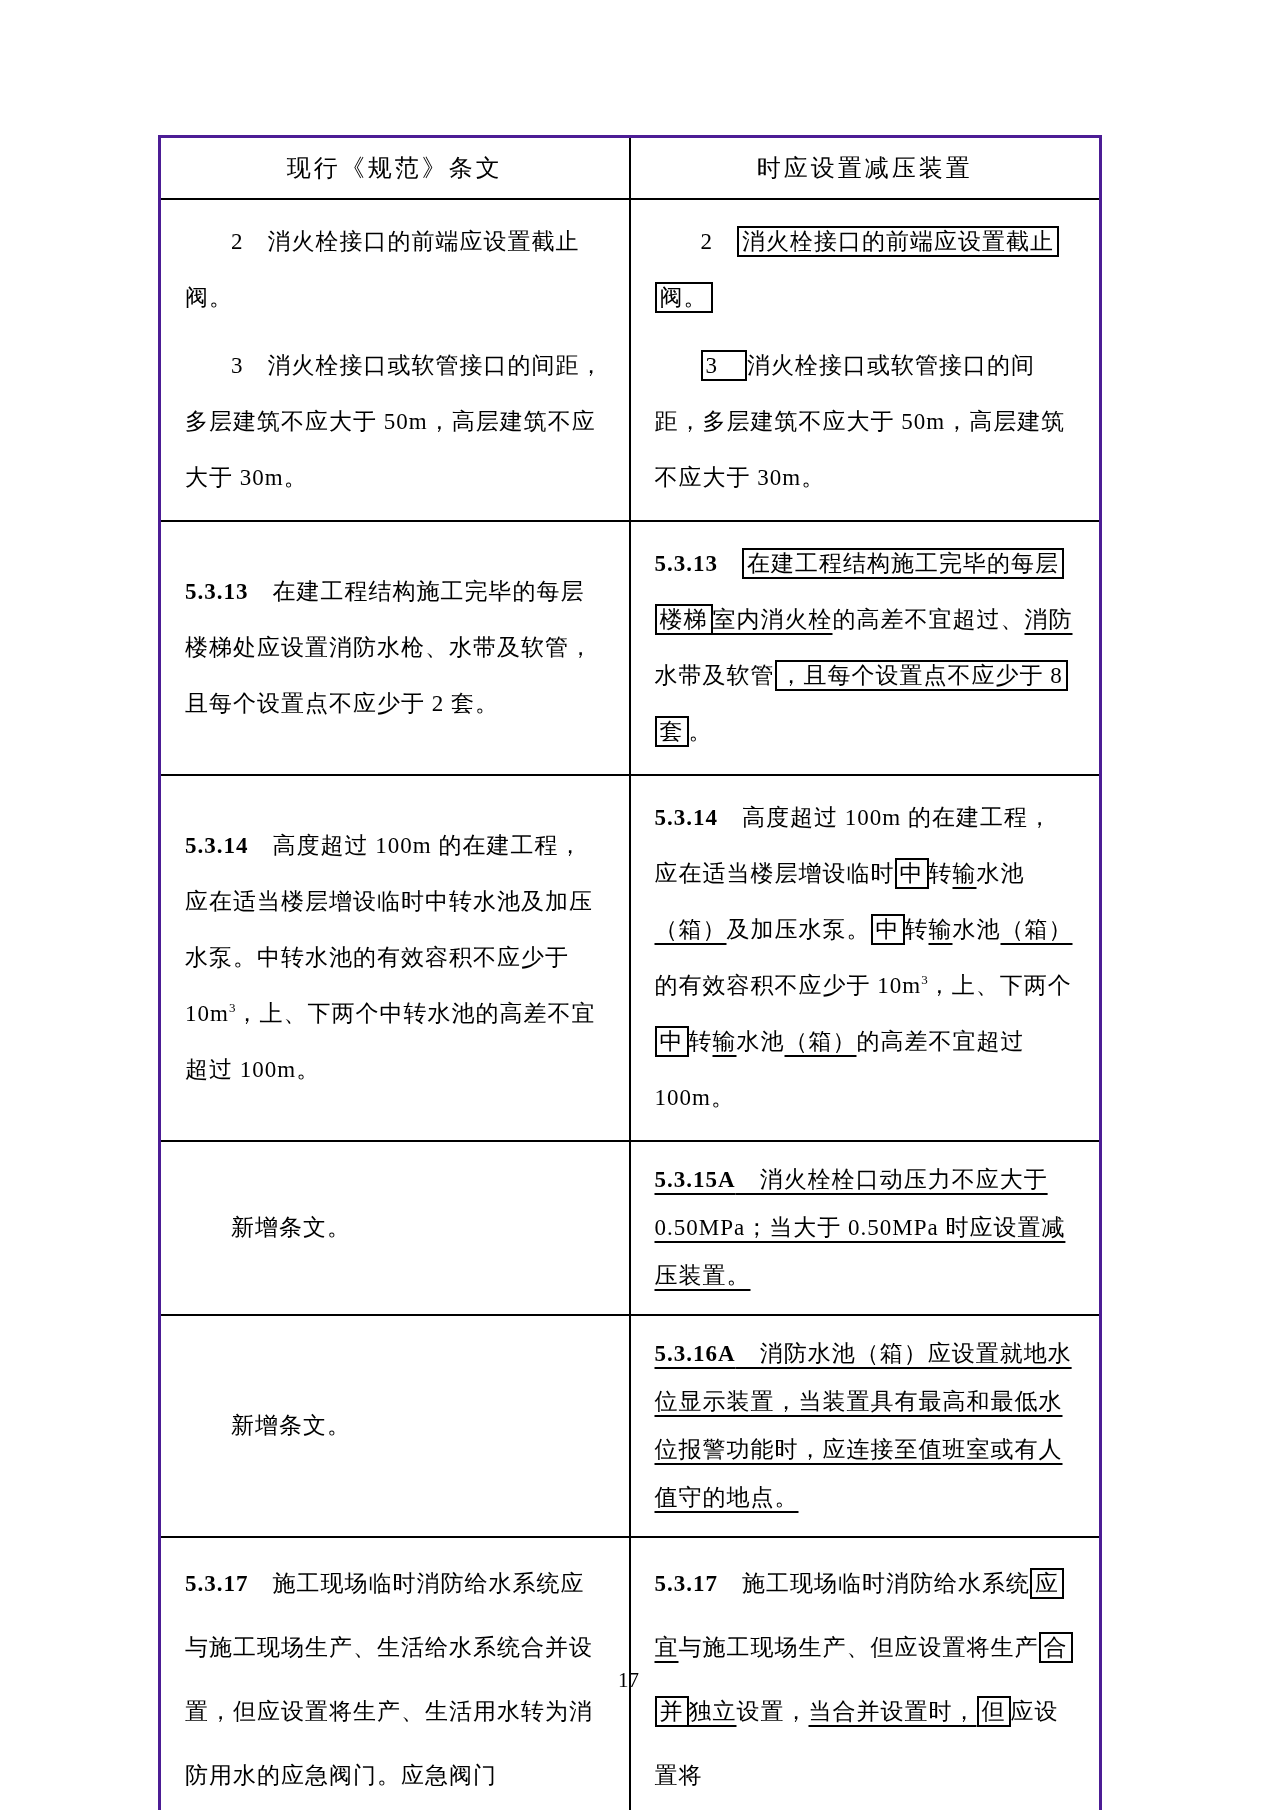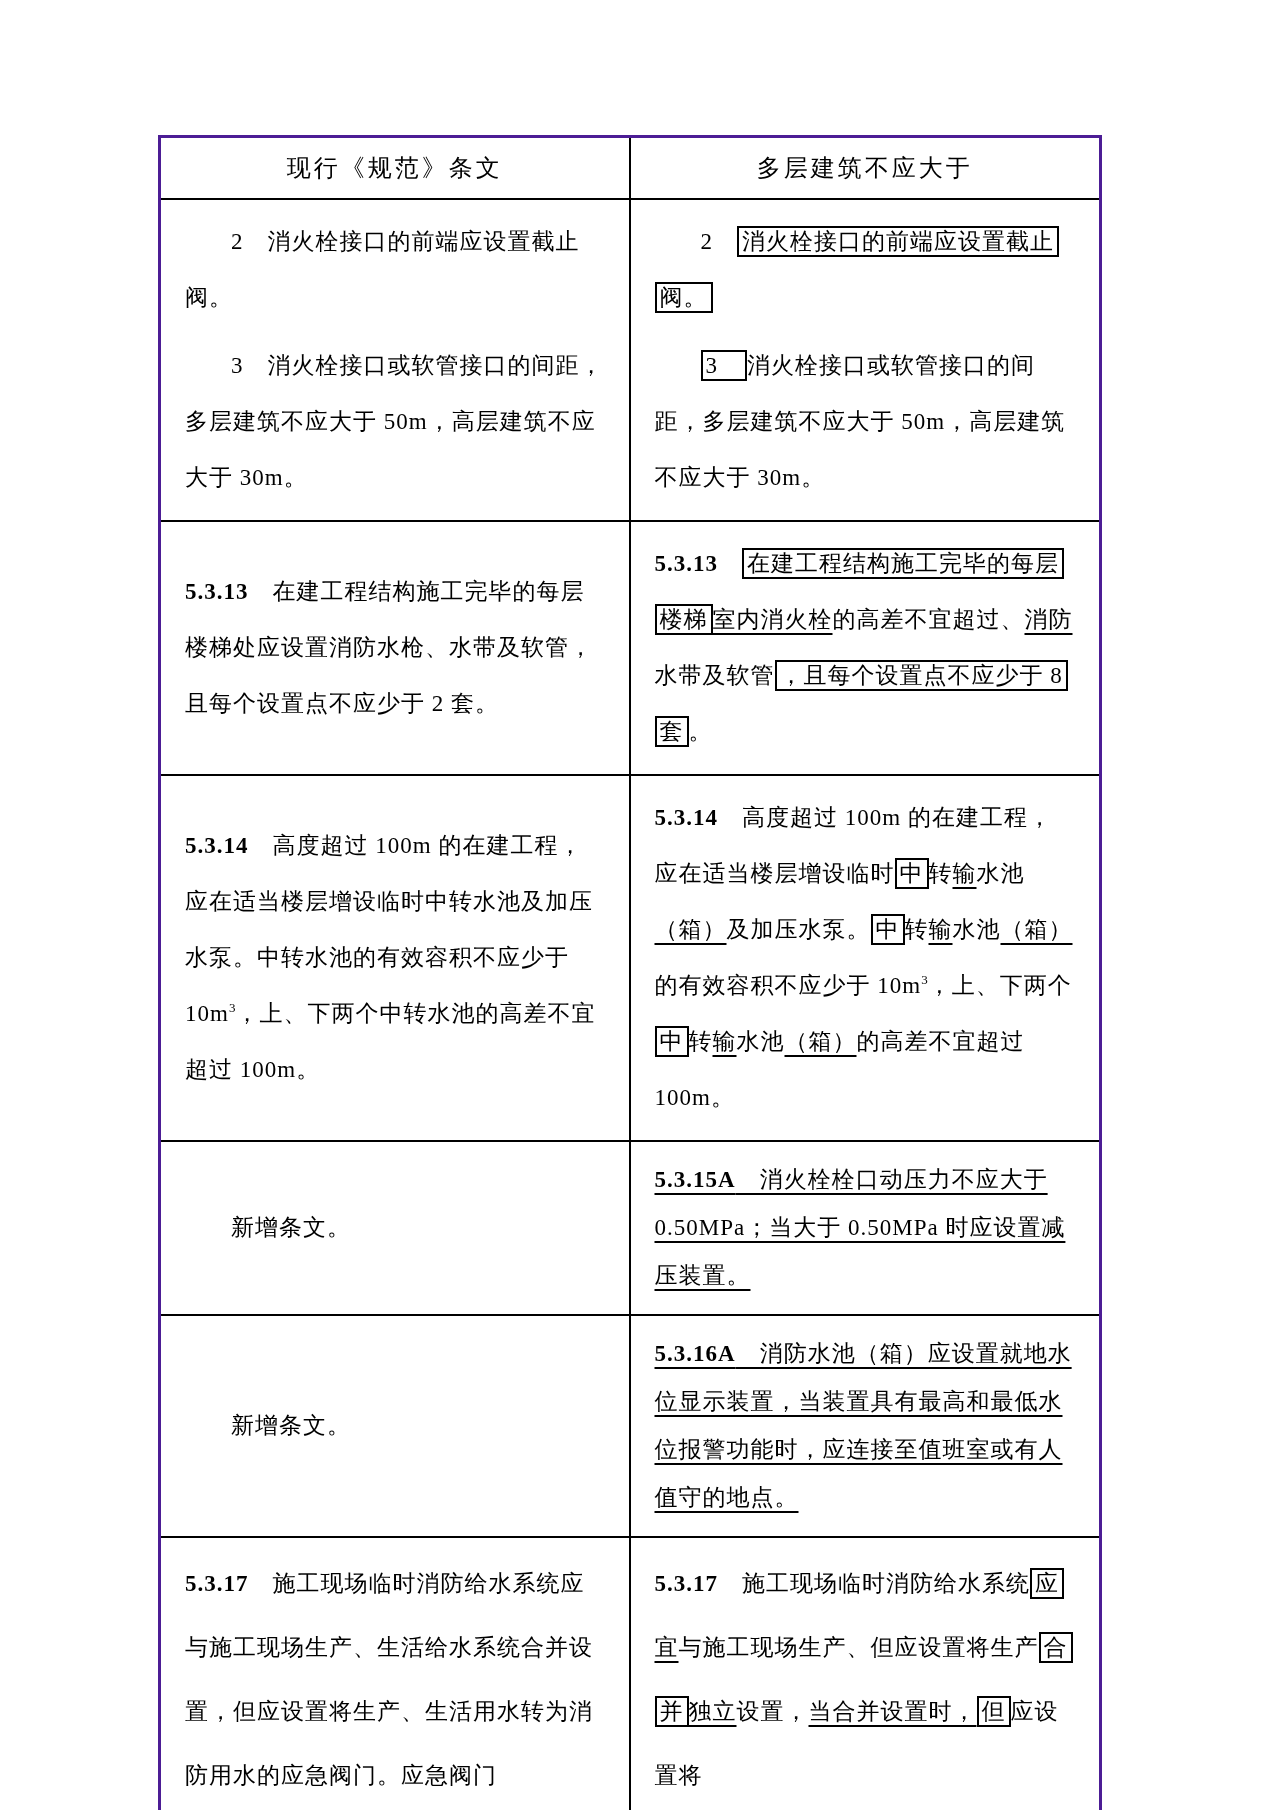--- a/index.html
+++ b/index.html
@@ -87,21 +87,21 @@
 <div class="page">
 
   <table class="doc-table">
     <colgroup>
       <col style="width:470px">
       <col style="width:471px">
     </colgroup>
     <tbody>
       <tr class="rhead">
         <th class="head">现行《规范》条文</th>
-        <th class="head">多层建筑不应大于</th>
+        <th class="head">时应设置减压装置</th>
       </tr>
 
       <tr class="r0 lh56">
         <td class="cell">
             <div class="para indent"><span class="s-plain">2　消火栓接口的前端应设置截止阀。</span></div>
             <div class="para indent"><span class="s-plain">3　消火栓接口或软管接口的间距，多层建筑不应大于 50m，高层建筑不应大于 30m。</span></div>
           </td>
         <td class="cell">
             <div class="para indent"><span class="s-plain">2　</span><span class="s-box">消火栓接口的前端应设置截止阀。</span></div>
             <div class="para indent"><span class="s-box">3　</span><span class="s-plain">消火栓接口或软管接口的间距，多层建筑不应大于 50m，高层建筑不应大于 30m。</span></div>
@@ -148,14 +148,15 @@
         <td class="cell">
             <div class="para"><span class="s-b">5.3.17</span><span class="s-plain">　施工现场临时消防给水系统应与施工现场生产、生活给水系统合并设置，但应设置将生产、生活用水转为消防用水的应急阀门。应急阀门</span></div>
           </td>
         <td class="cell">
             <div class="para"><span class="s-b">5.3.17</span><span class="s-plain">　施工现场临时消防给水系统</span><span class="s-box">应</span><span class="s-u">宜</span><span class="s-plain">与施工现场生产、但应设置将生产</span><span class="s-box">合并</span><span class="s-u">独立</span><span class="s-plain">设置，</span><span class="s-u">当合并设置时，</span><span class="s-box">但</span><span class="s-plain">应设置将</span></div>
           </td>
       </tr>
     </tbody>
   </table>
 
+  <div class="page-number">17</div>
 
 </div>
 
 </body></html>

